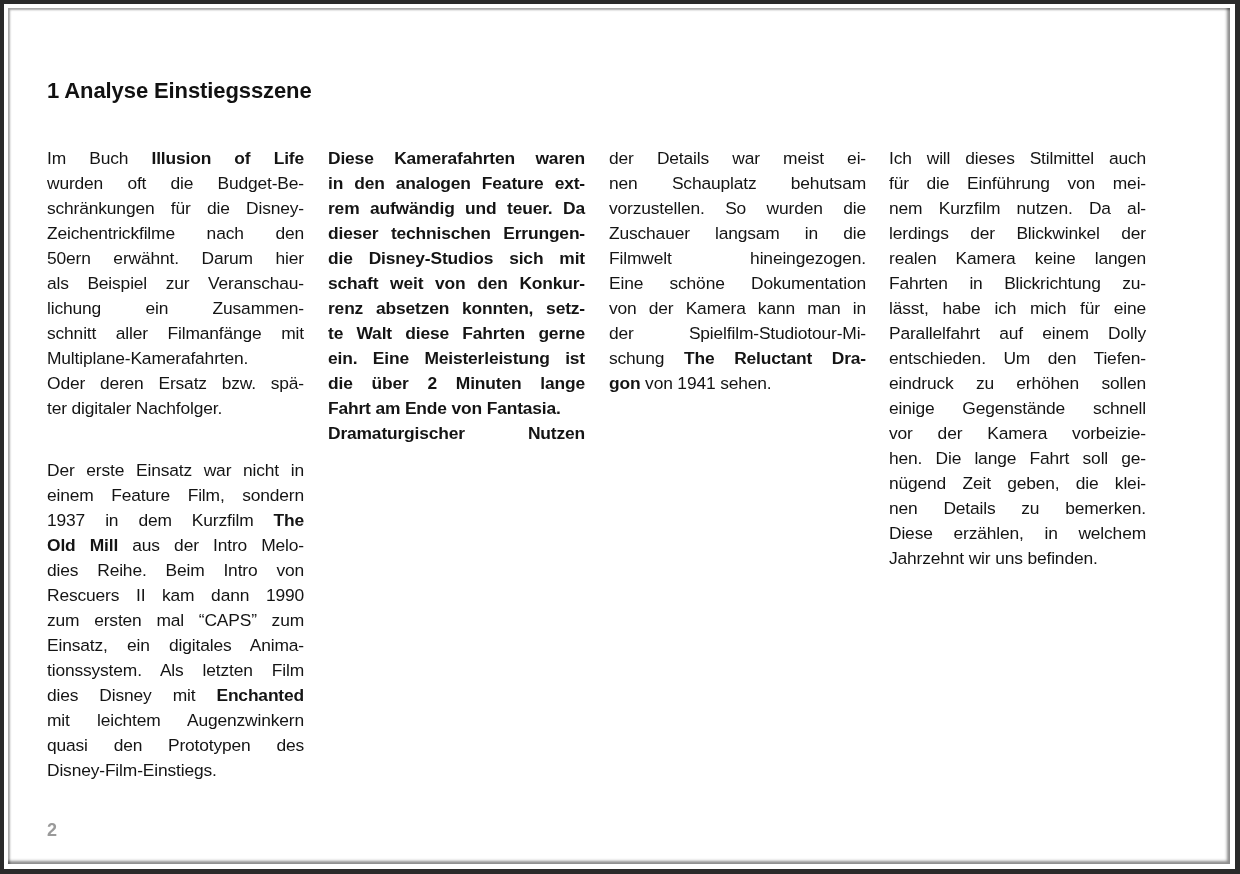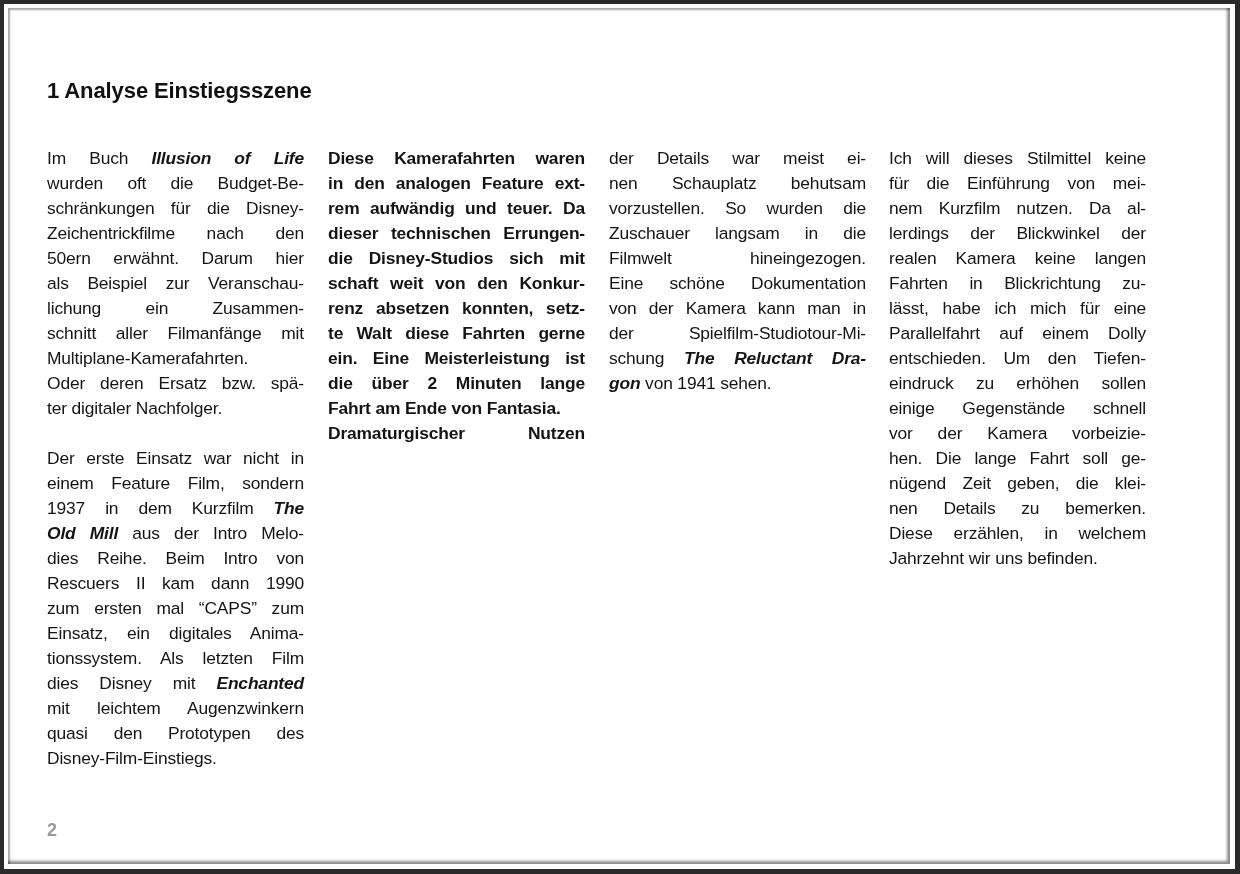--- a/index.html
+++ b/index.html
@@ -51,39 +51,38 @@
       line-height: 25px;
       text-align: justify;
       hyphens: manual;
       letter-spacing: -0.15px;
       color: #141414;
     }
     .column p {
       margin: 0;
     }
     .column p + p {
-      margin-top: 25px;
+      margin-top: 37px;
     }
     .col1 { left: 47px; }
     .col2 { left: 328px; font-weight: bold; }
     .col3 { left: 609px; }
     .col4 { left: 889px; }
     .ln {
       display: block;
       text-align: justify;
       text-align-last: justify;
       white-space: nowrap;
       overflow: visible;
     }
     .ln.last {
       text-align-last: left;
     }
     .t {
       font-weight: bold;
-      font-style: italic;
     }
     .page-number {
       position: absolute;
       left: 47px;
       top: 820px;
       font-size: 18px;
       color: #9a9a9a;
       font-weight: bold;
     }
   </style>
@@ -151,21 +150,21 @@
       <span class="ln"><span>Filmwelt hineingezogen.</span></span>
       <span class="ln"><span>Eine schöne Dokumentation</span></span>
       <span class="ln"><span>von der Kamera kann man in</span></span>
       <span class="ln"><span>der Spielfilm-Studiotour-Mi-</span></span>
       <span class="ln"><span>schung </span><span class="t">The Reluctant Dra-</span></span>
       <span class="ln last"><span class="t">gon</span><span> von 1941 sehen.</span></span>
     </p>
   </div>
 <div class="column col4">
     <p>
-      <span class="ln"><span>Ich will dieses Stilmittel keine</span></span>
+      <span class="ln"><span>Ich will dieses Stilmittel auch</span></span>
       <span class="ln"><span>für die Einführung von mei-</span></span>
       <span class="ln"><span>nem Kurzfilm nutzen. Da al-</span></span>
       <span class="ln"><span>lerdings der Blickwinkel der</span></span>
       <span class="ln"><span>realen Kamera keine langen</span></span>
       <span class="ln"><span>Fahrten in Blickrichtung zu-</span></span>
       <span class="ln"><span>lässt, habe ich mich für eine</span></span>
       <span class="ln"><span>Parallelfahrt auf einem Dolly</span></span>
       <span class="ln"><span>entschieden. Um den Tiefen-</span></span>
       <span class="ln"><span>eindruck zu erhöhen sollen</span></span>
       <span class="ln"><span>einige Gegenstände schnell</span></span>

